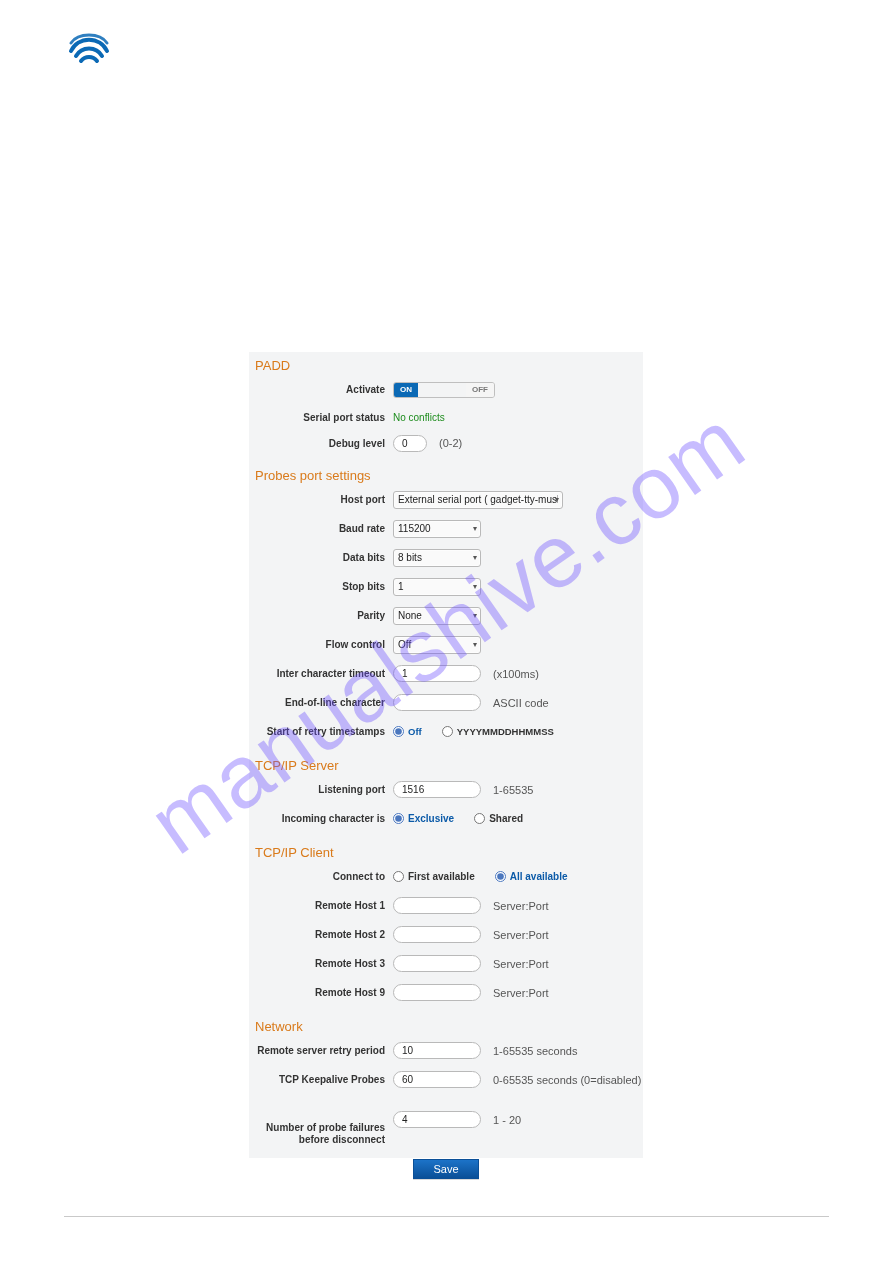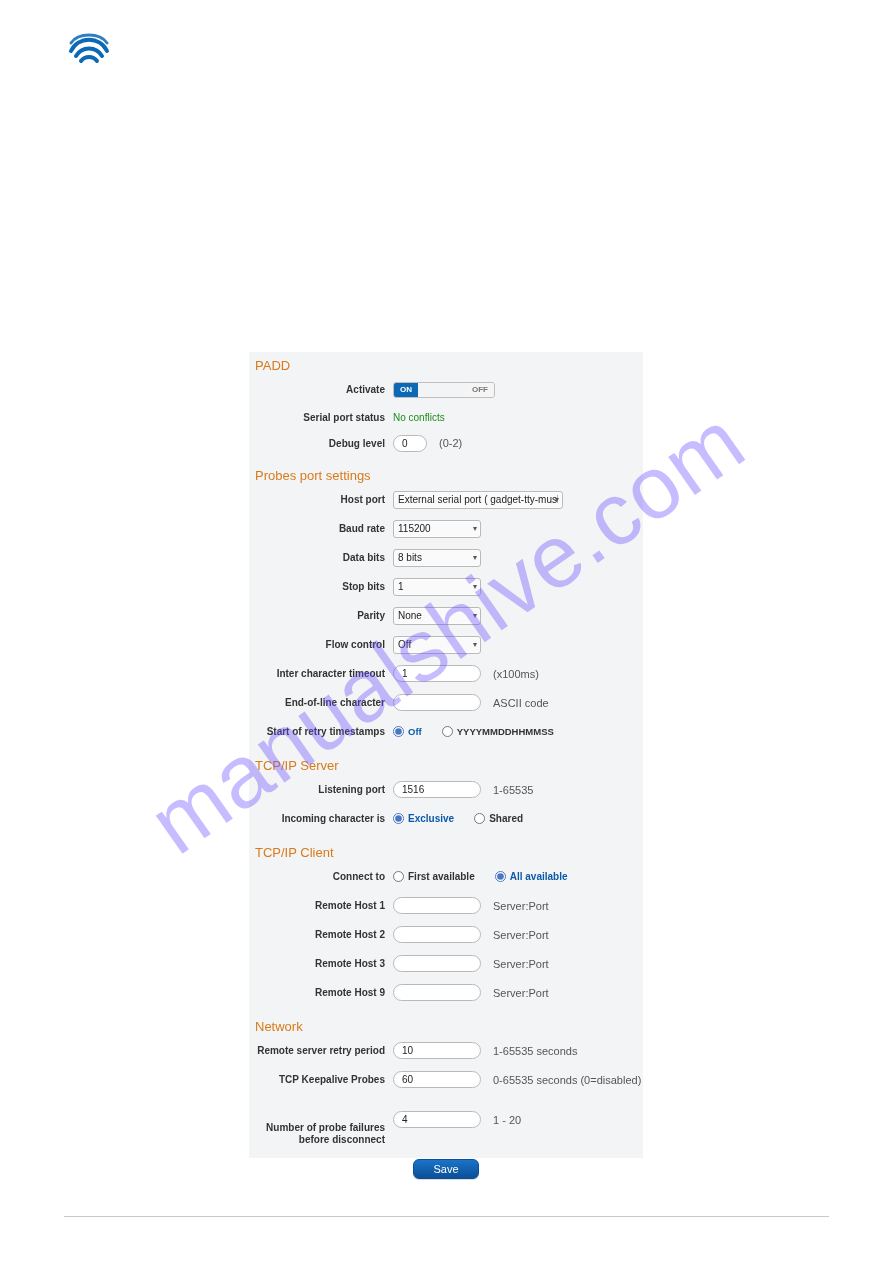--- a/index.html
+++ b/index.html
@@ -138,21 +138,21 @@
   .radio .un-label  { color: #333; font-weight: 700; }
   .radio.small .sel-label, .radio.small .un-label { font-size: 9.5px; }
 
   
   .save {
     display: inline-flex;
     align-items: center;
     justify-content: center;
     width: 66px;
     height: 20px;
-    border-radius: 6px;
+    border-radius: 0;
     background: linear-gradient(#1c73c8, #0a4f97);
     color: #fff;
     font-size: 11px;
     cursor: pointer;
     border: 1px solid #0a4f97;
     box-shadow: 0 1px 0 rgba(0,0,0,0.15);
   }
   .save-row {
     display: flex;
     justify-content: center;

